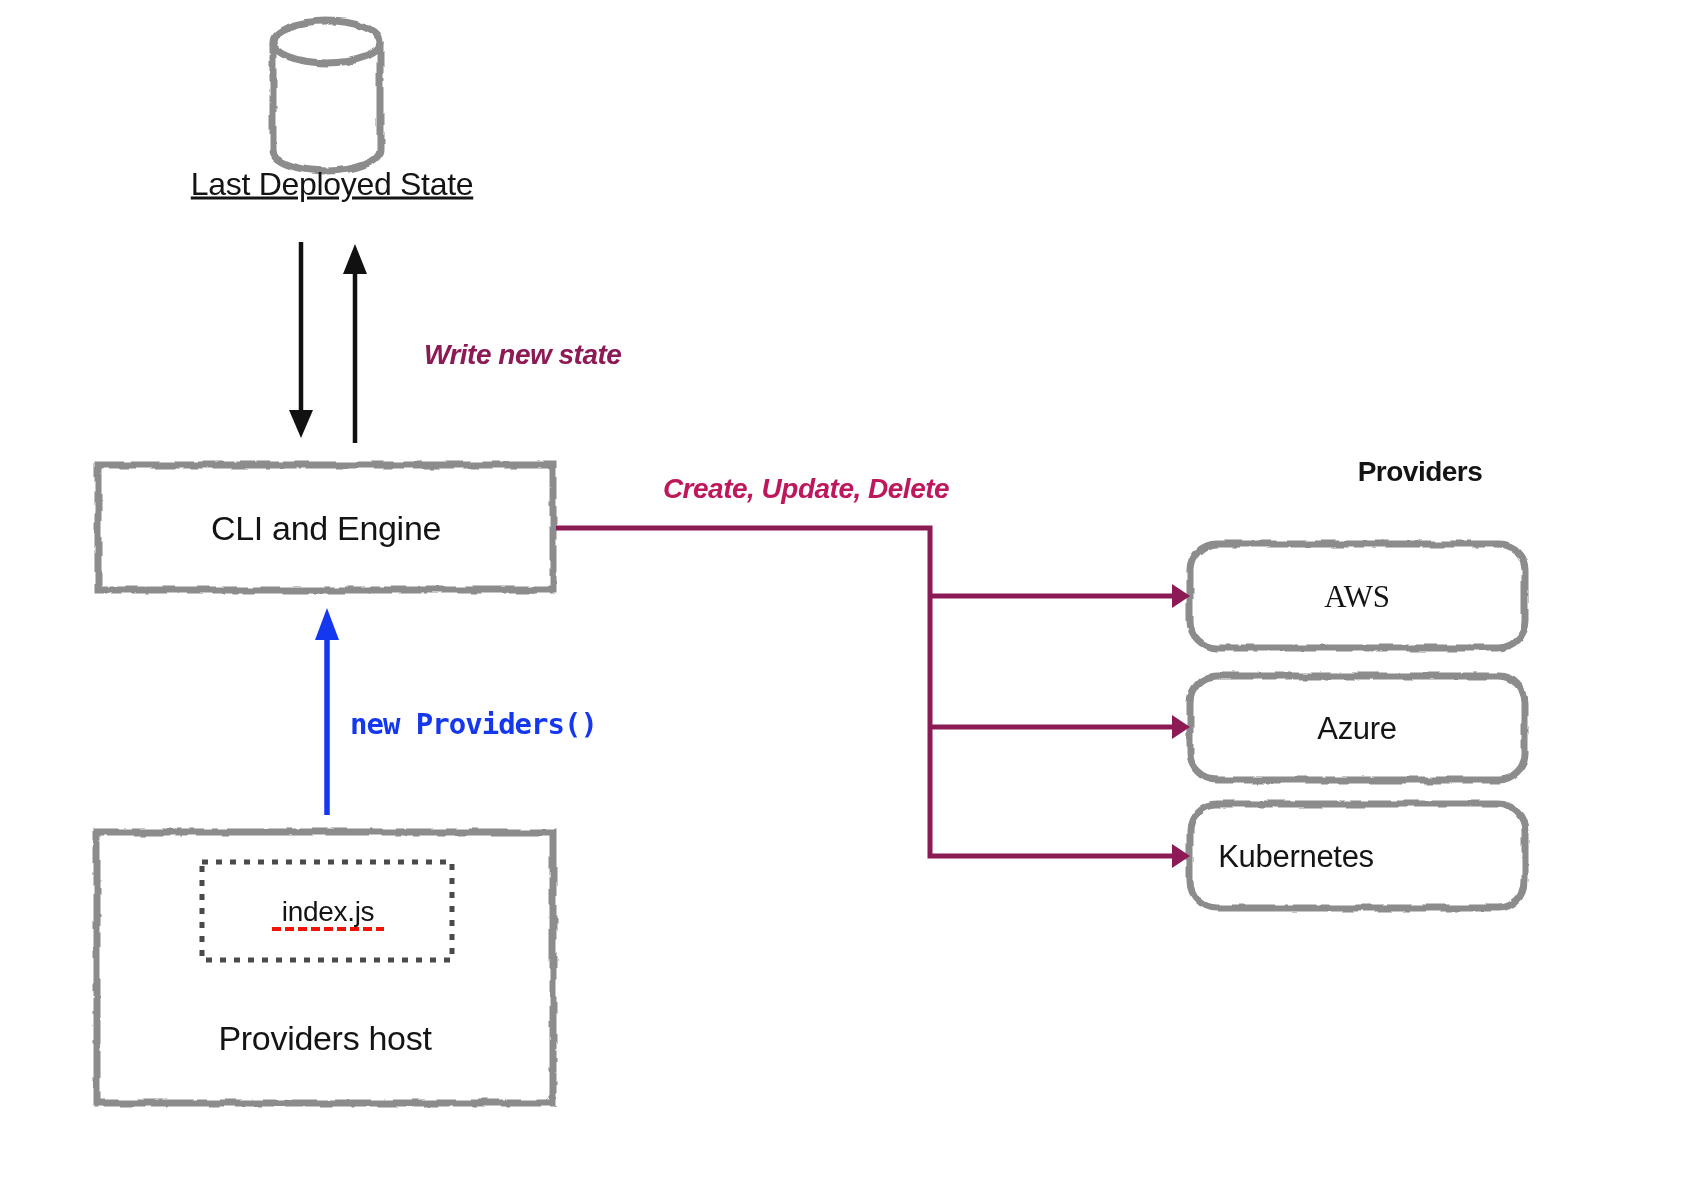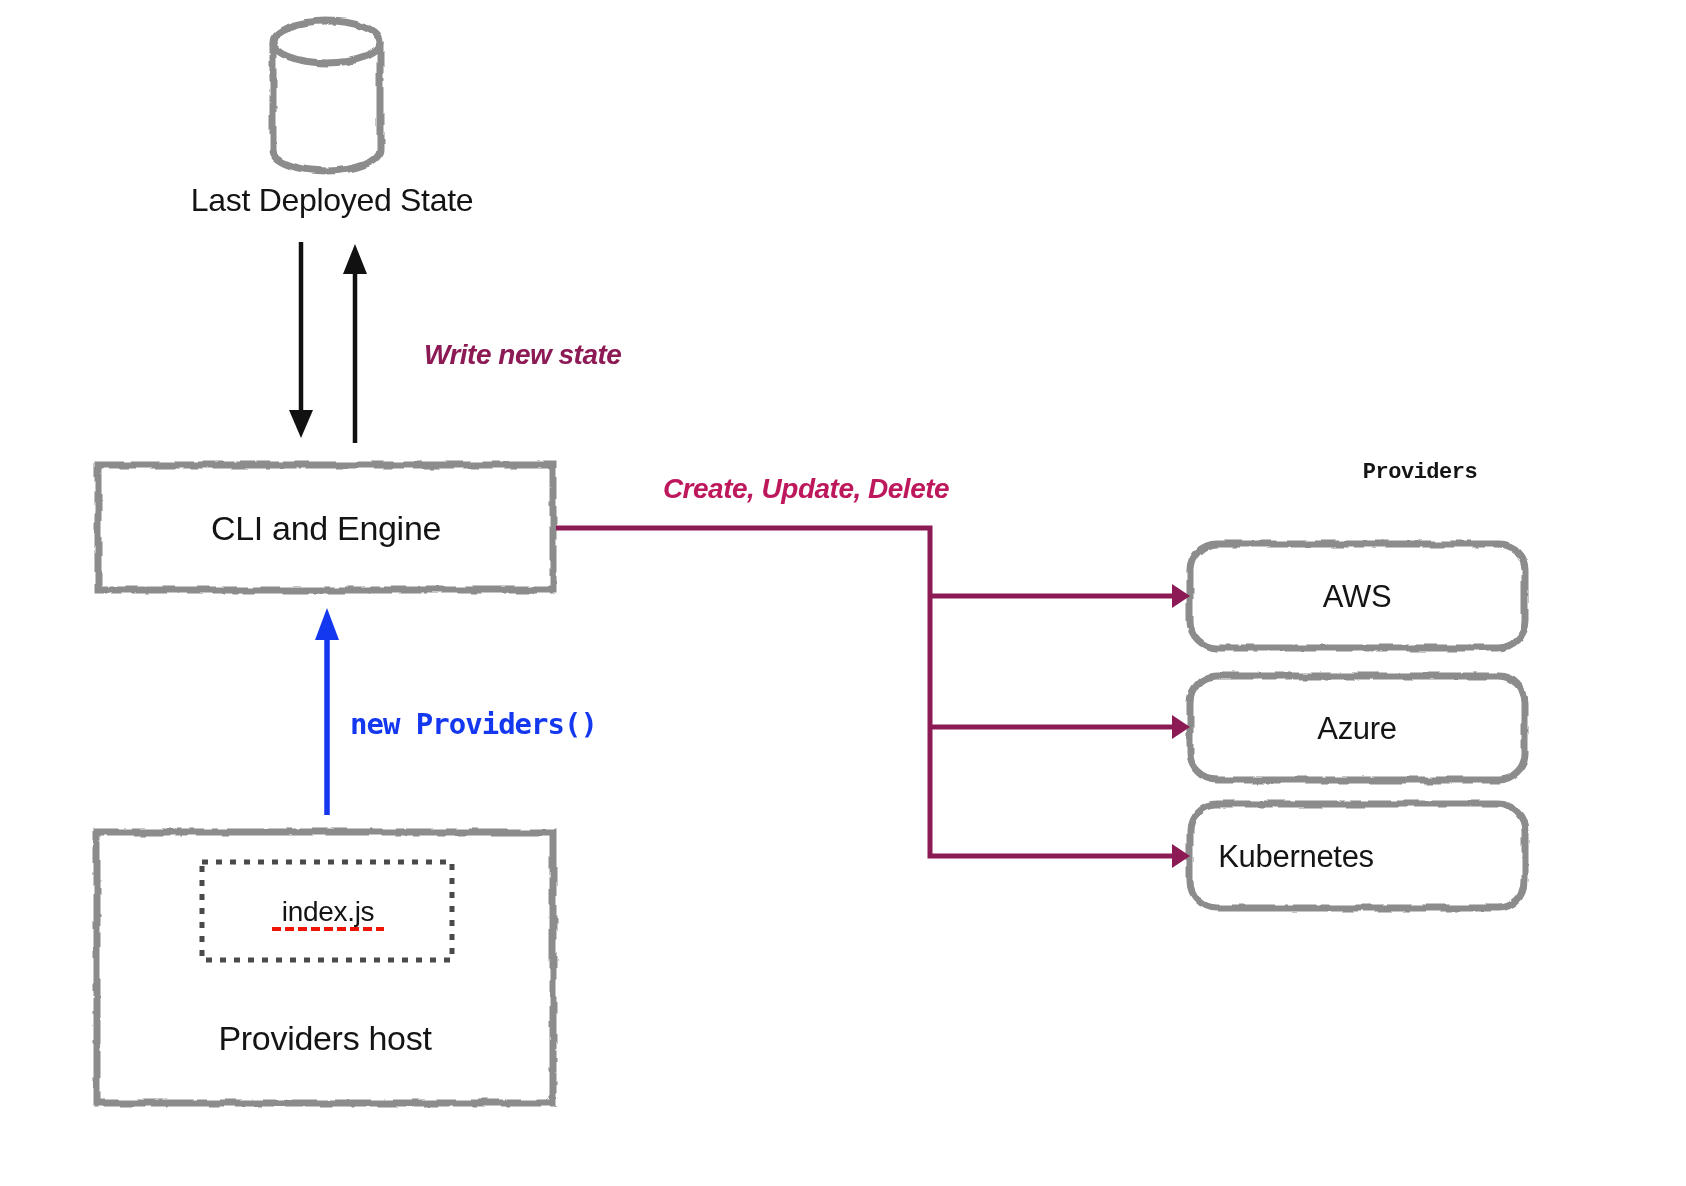--- a/index.html
+++ b/index.html
@@ -15,21 +15,21 @@
     position:absolute;
     white-space:nowrap;
     color:#141414;
     letter-spacing:-0.3px;
   }
   .center-anchor{transform:translate(-50%,-50%);}
   .left-anchor{transform:translate(0,-50%);}
   .node-label{font-size:34px;}
   .provider-label{font-size:31px;}
   .small-node-label{font-size:32px;}
-  .heading{font-size:22px;font-weight:bold;letter-spacing:-0.5px;font-family:Liberation Mono, monospace;}
+  .heading{font-size:28px;font-weight:bold;letter-spacing:-0.5px;}
   .edge-label-maroon{
     font-size:28px;font-weight:bold;font-style:italic;
     letter-spacing:-0.5px;
     margin-left:42px;
   }
   .edge-label-code{
     font-family:"DejaVu Sans Mono", monospace;
     font-size:29px;font-weight:bold;letter-spacing:-1px;
   }
   .file-label{font-size:28px;}
@@ -86,31 +86,31 @@
       <polygon points="1172,715 1172,739 1190,727"></polygon>
       <polygon points="1172,844 1172,868 1190,856"></polygon>
     </g>
 
     <g stroke="#1437F0" fill="#1437F0">
       <line x1="327" y1="815" x2="327" y2="636" stroke-width="5.5"></line>
       <polygon points="315,640 339,640 327,608" stroke="none"></polygon>
     </g>
   </svg>
 
-  <div class="label small-node-label center-anchor" style="left:332px;top:200px;">Last Deployed State</div>
+  <div class="label small-node-label center-anchor" style="left:332px;top:184px;text-decoration:underline;">Last Deployed State</div>
 
   <div class="label edge-label-maroon left-anchor" style="left:382px;top:355px;color:#8C1A55;">Write new state</div>
 
   <div class="label node-label center-anchor" style="left:326px;top:528px;">CLI and Engine</div>
 
   <div class="label edge-label-maroon center-anchor" style="left:764px;top:489px;color:#be185d;">Create, Update, Delete</div>
 
   <div class="label heading center-anchor" style="left:1420px;top:472px;">Providers</div>
 
-  <div class="label provider-label center-anchor" style="left:1357px;top:597px;">AWS</div>
+  <div class="label provider-label center-anchor" style="left:1357px;top:597px;font-family:Liberation Serif, serif;">AWS</div>
 
   <div class="label provider-label center-anchor" style="left:1357px;top:729px;">Azure</div>
 
   <div class="label provider-label center-anchor" style="left:1296px;top:857px;">Kubernetes</div>
 
   <div class="label edge-label-code left-anchor" style="left:350px;top:724px;color:#1437F0;">new Providers()</div>
 
   <div class="label file-label center-anchor" style="left:328px;top:912px;">index.js</div>
 
   <div class="label node-label center-anchor" style="left:325px;top:1038px;">Providers host</div>

